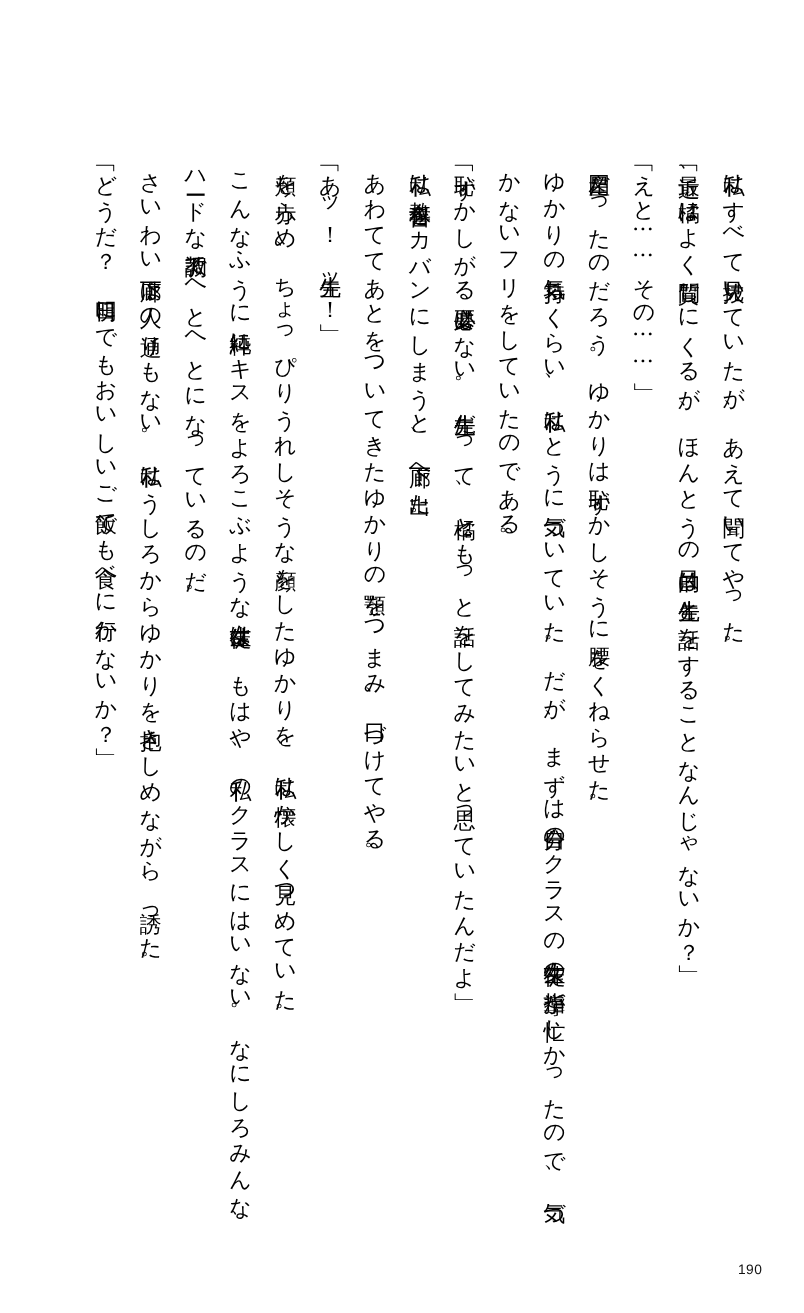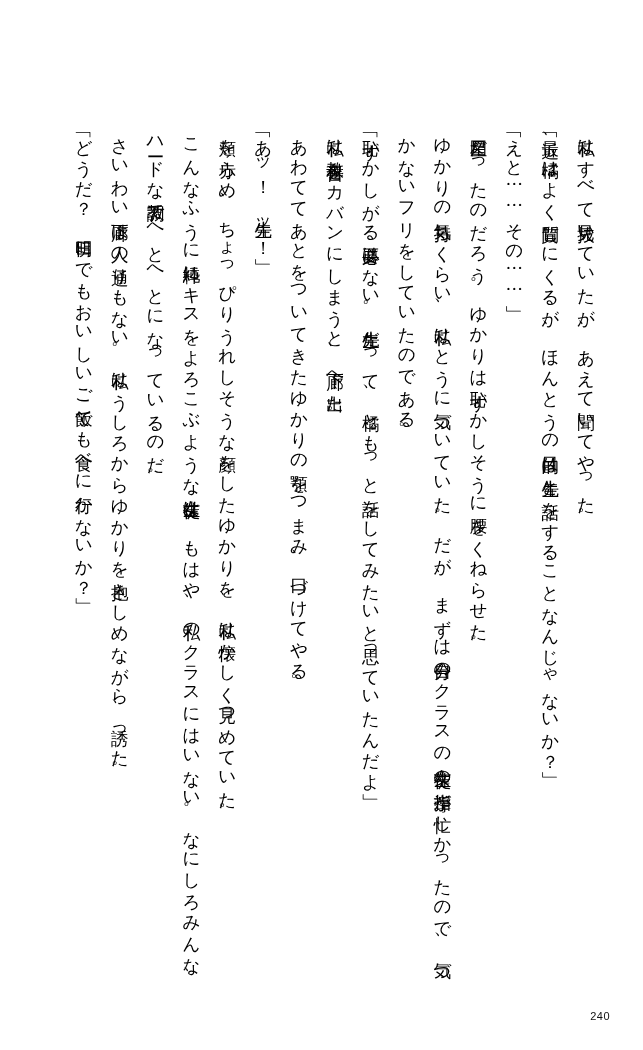--- a/index.html
+++ b/index.html
@@ -70,15 +70,15 @@
     <p>「恥ずかしがる必要はない。先生だって、橘ともっと話をしてみたいと思っていたんだよ」</p>
     <p>私は教科書をカバンにしまうと、廊下へ出た。</p>
     <p>あわててあとをついてきたゆかりの顎をつまみ、口づけてやる。</p>
     <p>「あッ！　先生ッ！」</p>
     <p>頬を赤らめ、ちょっぴりうれしそうな顔をしたゆかりを、私は懐かしく見つめていた。</p>
     <p>こんなふうに純粋にキスをよろこぶような女生徒は、もはや、私のクラスにはいない。なにしろみんな、ハードな調教でへとへとになっているのだ。</p>
     <p>さいわい廊下は人の通りもない。私はうしろからゆかりを抱きしめながら、誘った。</p>
     <p>「どうだ？　明日にでもおいしいご飯でも食べに行かないか？」</p>
   </div>
 
-  <div class="page-number">240</div>
+  <div class="page-number">190</div>
 
 </div>
 
 </body></html>

